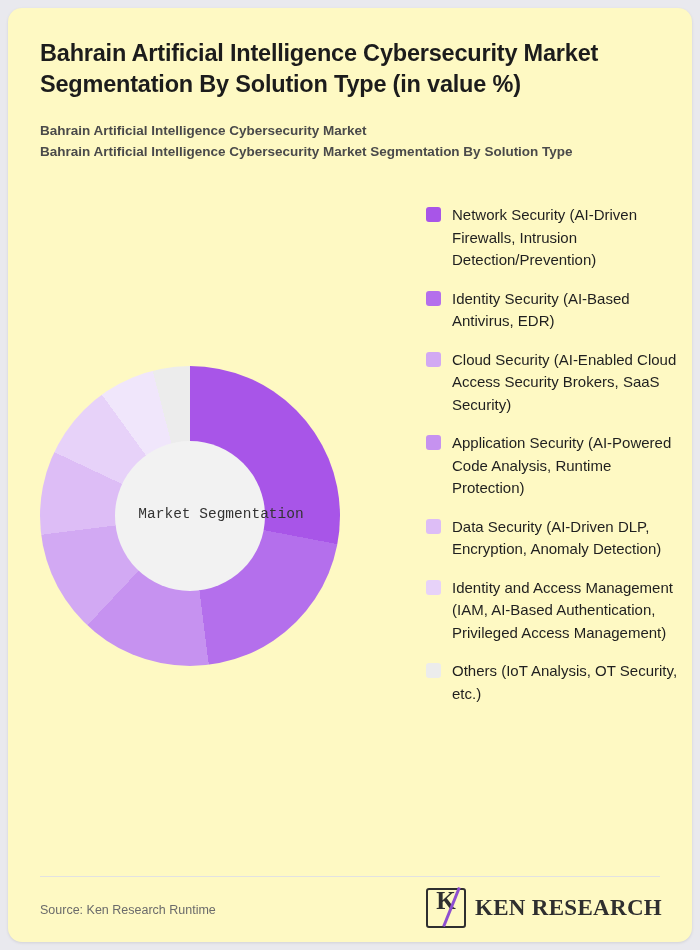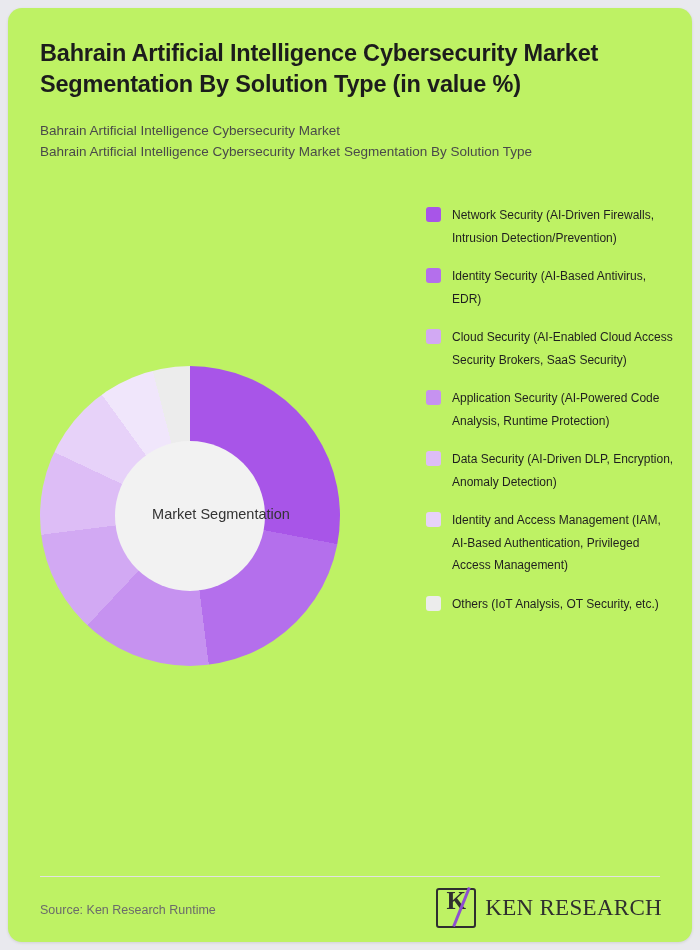--- a/index.html
+++ b/index.html
@@ -12,21 +12,21 @@
     background: #e9e9ee;
     font-family: "Liberation Sans", sans-serif;
     -webkit-font-smoothing: antialiased;
   }
   .card {
     position: absolute;
     left: 8px;
     top: 8px;
     width: 684px;
     height: 934px;
-    background: #bef264;
+    background: #fef9c3;
     border-radius: 14px;
     box-shadow: 0 1px 3px rgba(0,0,0,0.10);
     overflow: hidden;
   }
   .title {
     position: absolute;
     left: 32px;
     top: 30px;
     width: 620px;
     font-size: 23.5px;
@@ -39,20 +39,21 @@
     position: absolute;
     left: 32px;
     top: 112px;
     width: 620px;
     font-size: 13.5px;
     line-height: 21px;
     color: #4a4a4a;
   }
   .subtitle div {
     white-space: nowrap;
+    font-weight: bold;
   }
   
   .donut-wrap {
     position: absolute;
     left: 32px;
     top: 358px;
     width: 300px;
     height: 300px;
   }
   .donut {
@@ -73,20 +74,21 @@
     background: #f2f2f2;
   }
   .donut-center-label {
     position: absolute;
     left: 0;
     top: 140px;
     width: 362px;
     text-align: center;
     font-size: 14.5px;
     color: #333333;
+    font-family: Liberation Mono, monospace;
   }
   
   .legend {
     position: absolute;
     left: 418px;
     top: 196px;
     width: 252px;
   }
   .legend-item {
     display: flex;
@@ -95,21 +97,21 @@
   }
   .swatch {
     width: 15px;
     height: 15px;
     border-radius: 3px;
     flex: 0 0 auto;
     margin-top: 3px;
   }
   .legend-label {
     margin-left: 11px;
-    font-size: 12px;
+    font-size: 15px;
     line-height: 22.5px;
     color: #1f1f1f;
   }
   
   .divider {
     position: absolute;
     left: 32px;
     top: 868px;
     width: 620px;
     height: 1px;
@@ -152,21 +154,21 @@
     position: absolute;
     left: 22px;
     top: -4px;
     width: 3px;
     height: 42px;
     background: #8e4fd0;
     transform: rotate(22deg);
   }
   .logo-text {
     font-size: 23px;
-    font-weight: normal;
+    font-weight: bold;
     letter-spacing: 0.3px;
     color: #2f2f2f;
     font-family: "Liberation Serif", serif;
   }
 </style>
 </head>
 <body>
 
 <div class="card">
 

